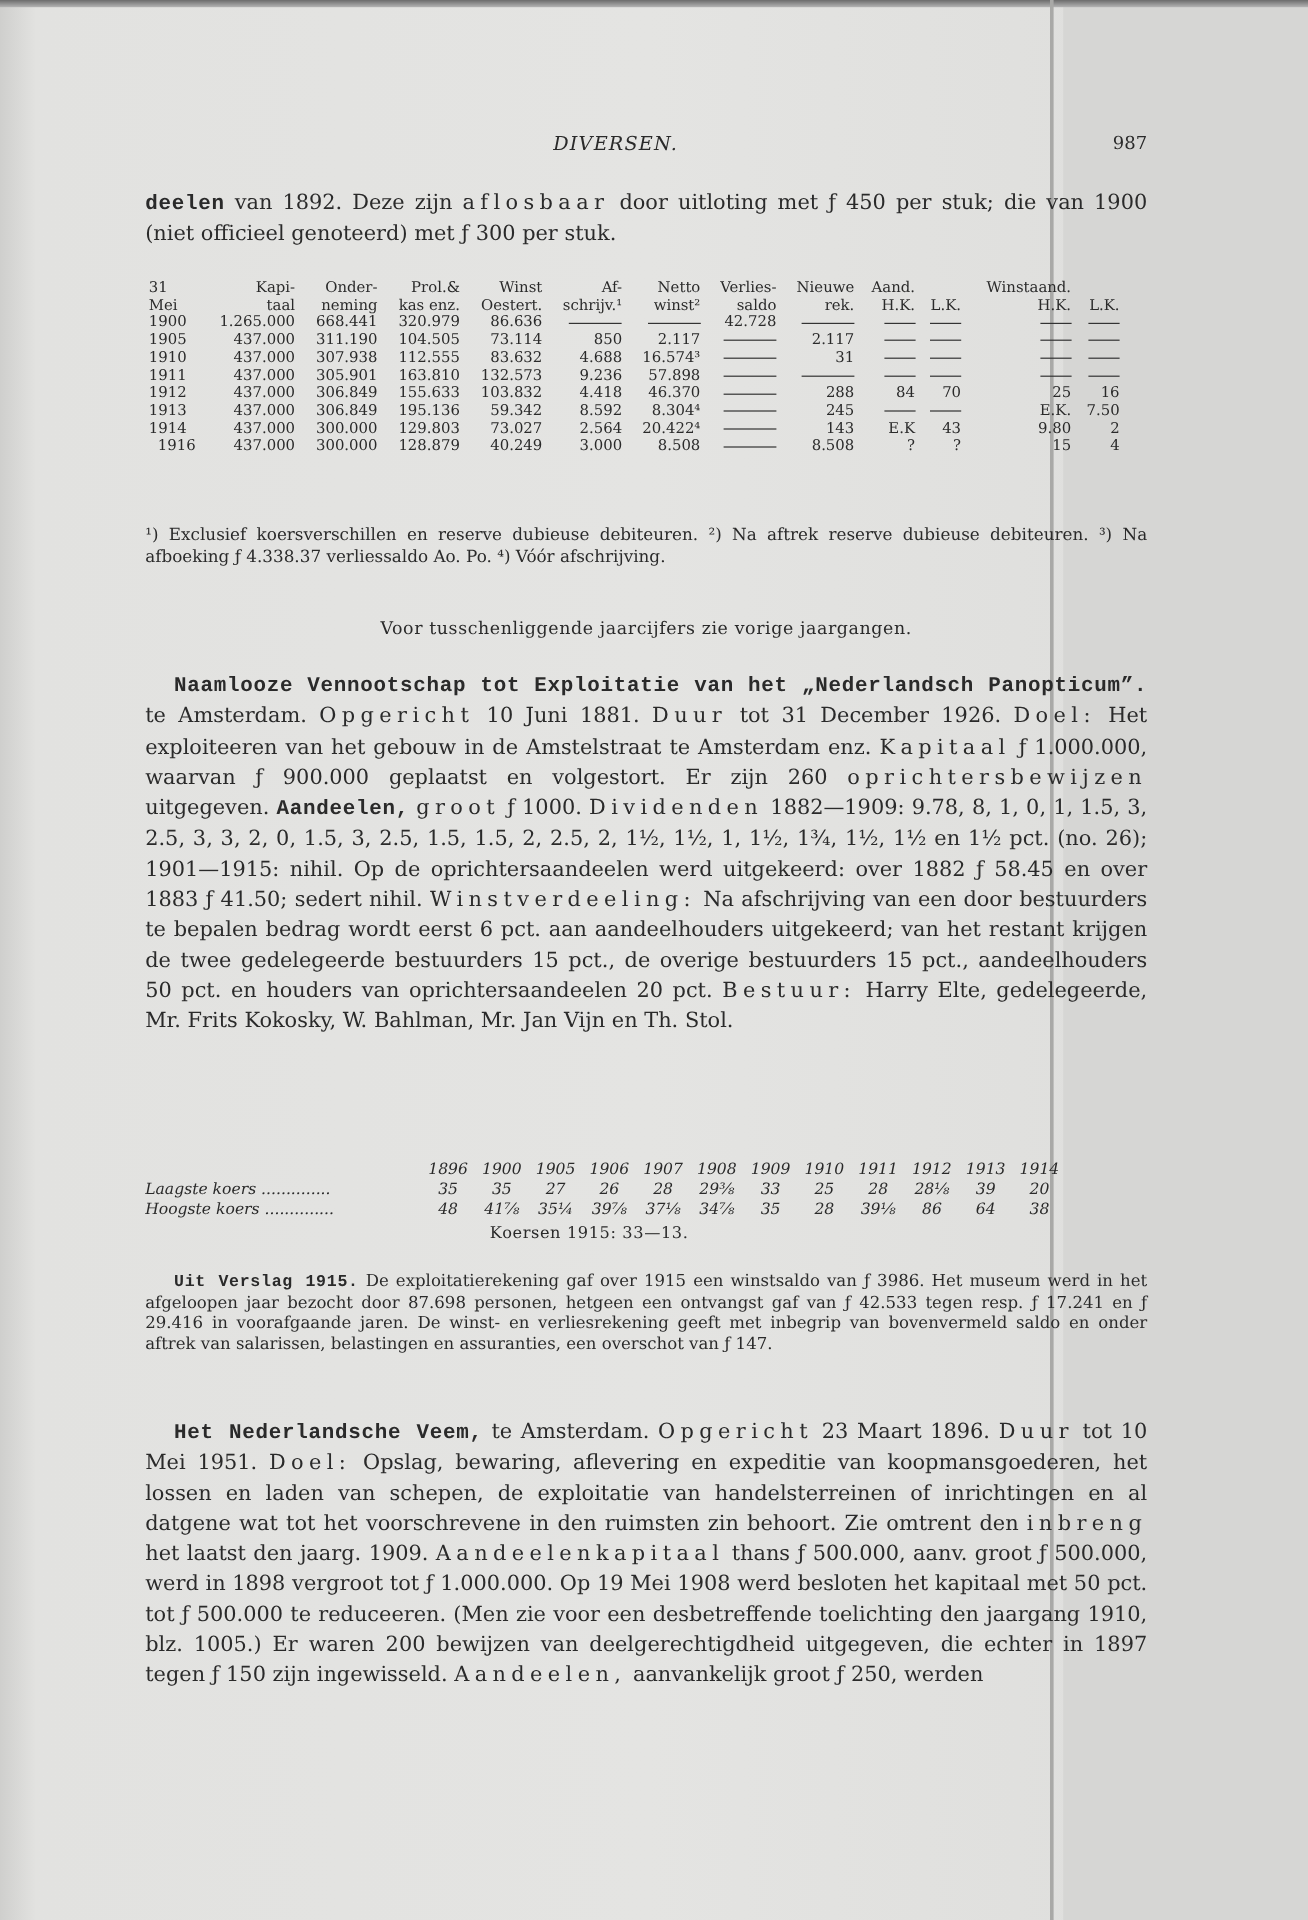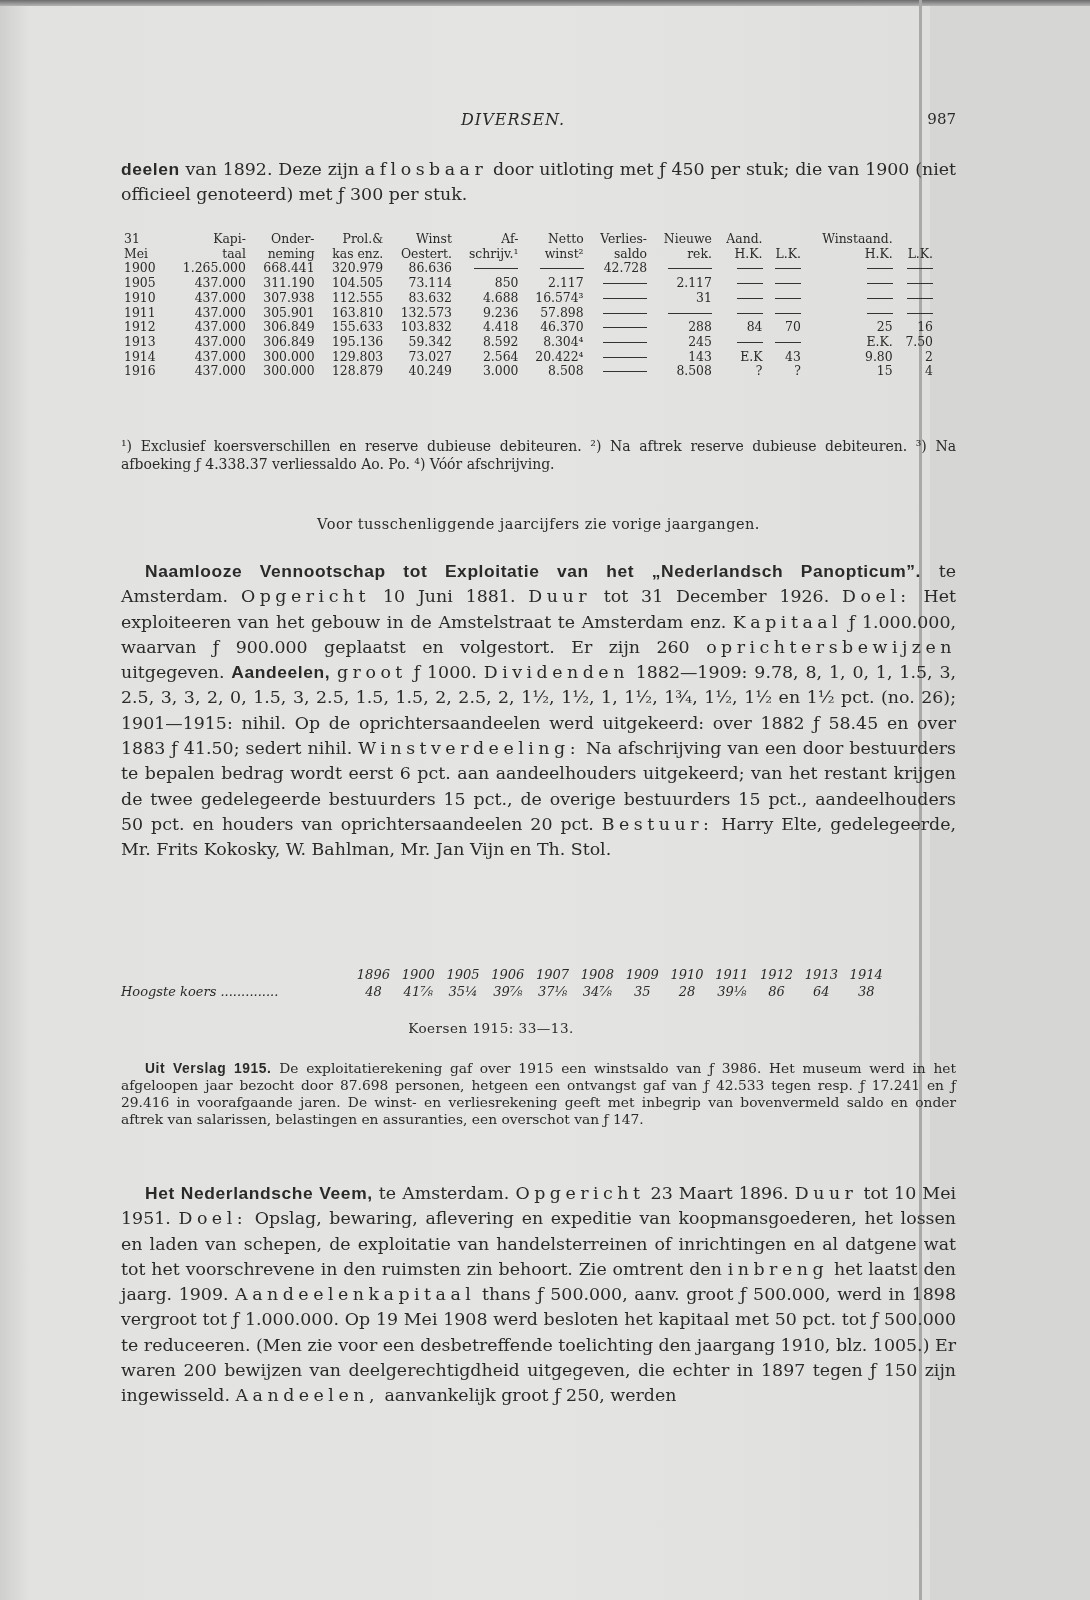--- a/index.html
+++ b/index.html
@@ -6,31 +6,30 @@
   body {
     width: 1090px; height: 1600px; overflow: hidden;
     background: #d6d6d4;
     font-family: "DejaVu Serif", "Liberation Serif", serif;
     color: #2a2a2a;
     position: relative;
   }
   .page {
     position: absolute; left: 0; top: 0; width: 886px; height: 1600px;
     background: linear-gradient(to right, #cfcfcd 0px, #e2e2e0 30px, #e4e4e2 540px, #dededc 1000px, #cacac8 1075px, #bdbdbb 1090px);
-    padding-left: 44px;
   }
   .topedge { position: absolute; left: 0; top: 0; width: 1090px; height: 6px; background: linear-gradient(#6c6c6c, #b4b4b4); }
   .rightedge { position: absolute; right: 8px; top: 0; width: 3px; height: 1600px; background: #a9a9a7; }
   .content { position: absolute; left: 121px; top: 0; width: 835px; }
   .running-head { position: absolute; top: 110px; left: 0; width: 835px; height: 20px; }
   .running-title { position: absolute; left: 340px; font-style: italic; font-size: 16px; letter-spacing: 1px; }
   .page-number { position: absolute; right: 0; font-size: 15px; }
   .para { position: absolute; left: 0; width: 835px; font-size: 17.4px; line-height: 25.3px; text-align: justify; margin: 0; }
   .para.small { font-size: 14px; line-height: 17px; }
-  .bold-sans { font-family: Liberation Sans, sans-serif; font-weight: bold; letter-spacing: 0.6px; }
+  .bold-sans { font-family: Liberation Mono, monospace; font-weight: bold; letter-spacing: 0.6px; }
   .spaced { letter-spacing: 4.5px; }
   .indent { text-indent: 24px; }
   table.fin { position: absolute; left: 0; border-collapse: collapse; font-size: 12.4px; }
   table.fin td { padding: 0 3px; line-height: 14.7px; white-space: nowrap; text-align: right; }
   table.fin tr.hdr td { text-align: right; }
   .dash { display: inline-block; width: 44px; border-top: 1px solid #333; vertical-align: middle; }
   .dash.short { width: 26px; }
   .center-note { position: absolute; left: 0; width: 835px; text-align: center; font-size: 14.5px; letter-spacing: 0.5px; }
   table.koers { position: absolute; left: 0; border-collapse: collapse; font-size: 13px; }
   table.koers td { padding: 0; line-height: 17px; text-align: center; width: 44.8px; font-style: italic; }
@@ -183,21 +182,21 @@
             <td>2.564</td>
             <td>20.422⁴</td>
             <td><span class="dash"></span></td>
             <td>143</td>
             <td>E.K</td>
             <td>43</td>
             <td>9.80</td>
             <td>2</td>
           </tr>
           <tr>
-            <td style="text-align: left;">1916</td>
+            <td style="text-align: right;">1916</td>
             <td>437.000</td>
             <td>300.000</td>
             <td>128.879</td>
             <td>40.249</td>
             <td>3.000</td>
             <td>8.508</td>
             <td><span class="dash"></span></td>
             <td>8.508</td>
             <td>?</td>
             <td>?</td>
@@ -224,20 +223,35 @@
             <td>1907</td>
             <td>1908</td>
             <td>1909</td>
             <td>1910</td>
             <td>1911</td>
             <td>1912</td>
             <td>1913</td>
             <td>1914</td>
           </tr>
           <tr>
+            <td class="lbl">Laagste koers ..............</td>
+            <td>35</td>
+            <td>35</td>
+            <td>27</td>
+            <td>26</td>
+            <td>28</td>
+            <td>29⅜</td>
+            <td>33</td>
+            <td>25</td>
+            <td>28</td>
+            <td>28⅛</td>
+            <td>39</td>
+            <td>20</td>
+          </tr>
+          <tr>
             <td class="lbl">Hoogste koers ..............</td>
             <td>48</td>
             <td>41⅞</td>
             <td>35¼</td>
             <td>39⅞</td>
             <td>37⅛</td>
             <td>34⅞</td>
             <td>35</td>
             <td>28</td>
             <td>39⅛</td>

